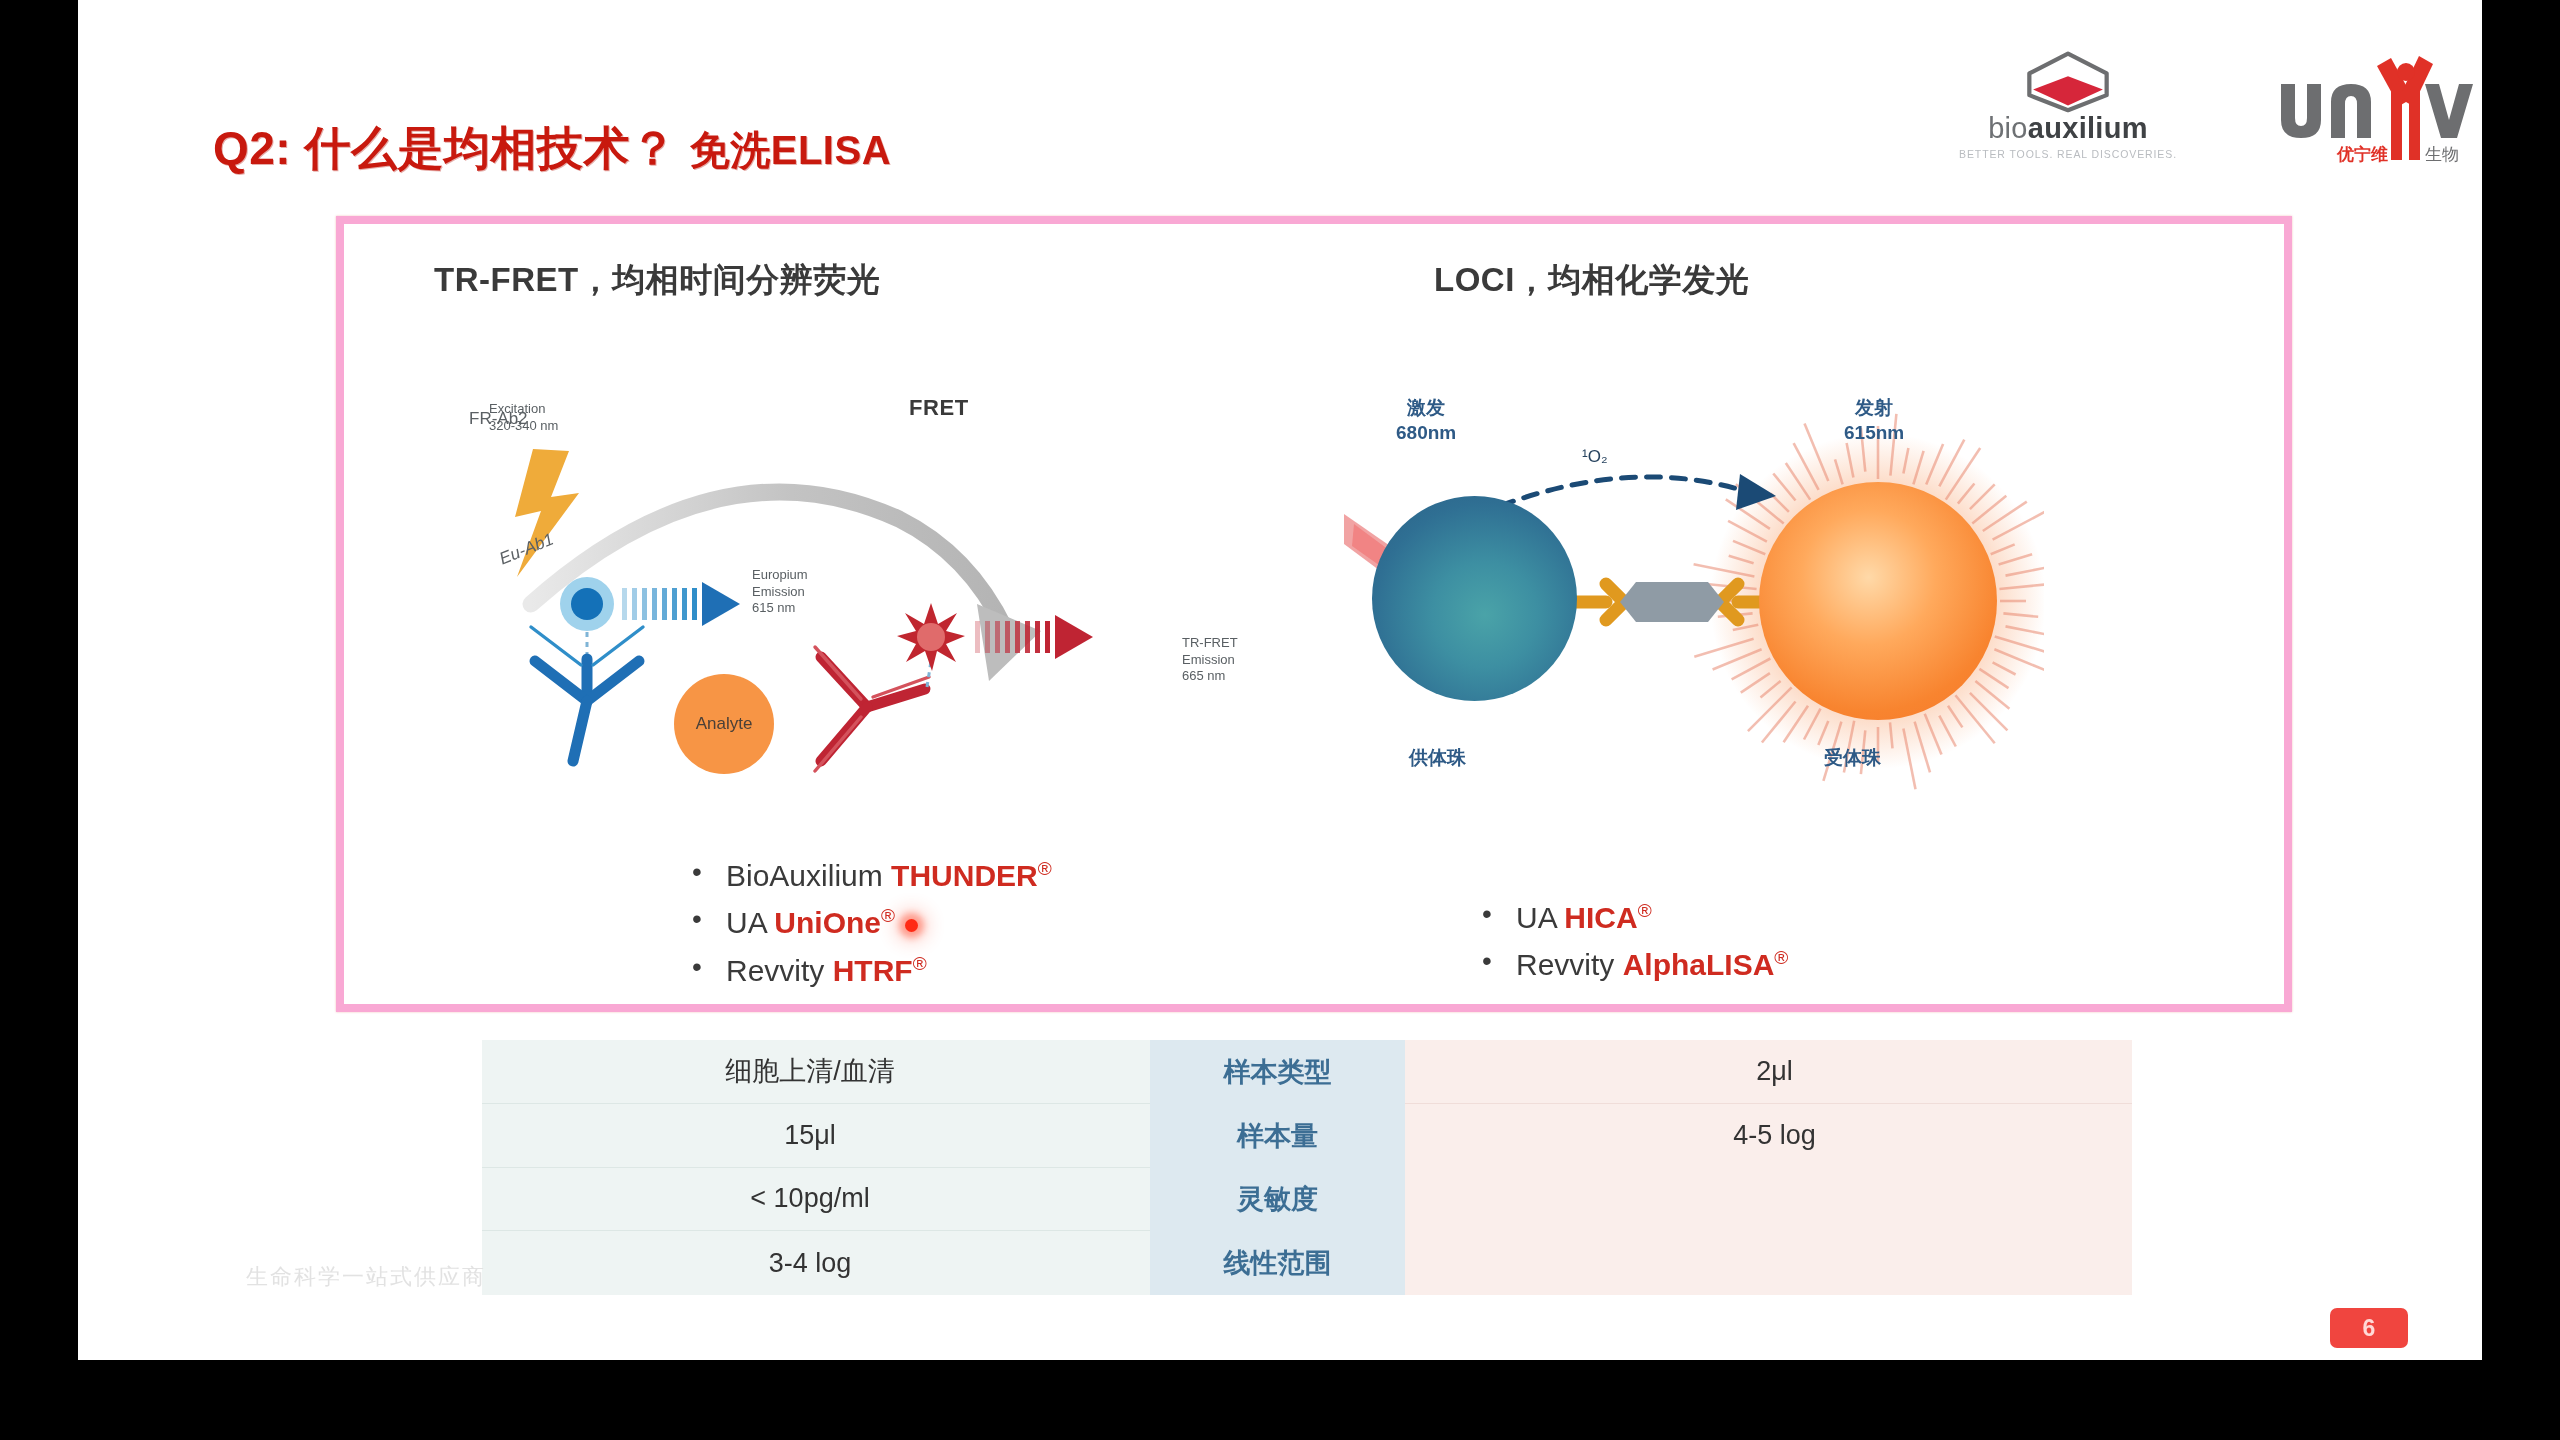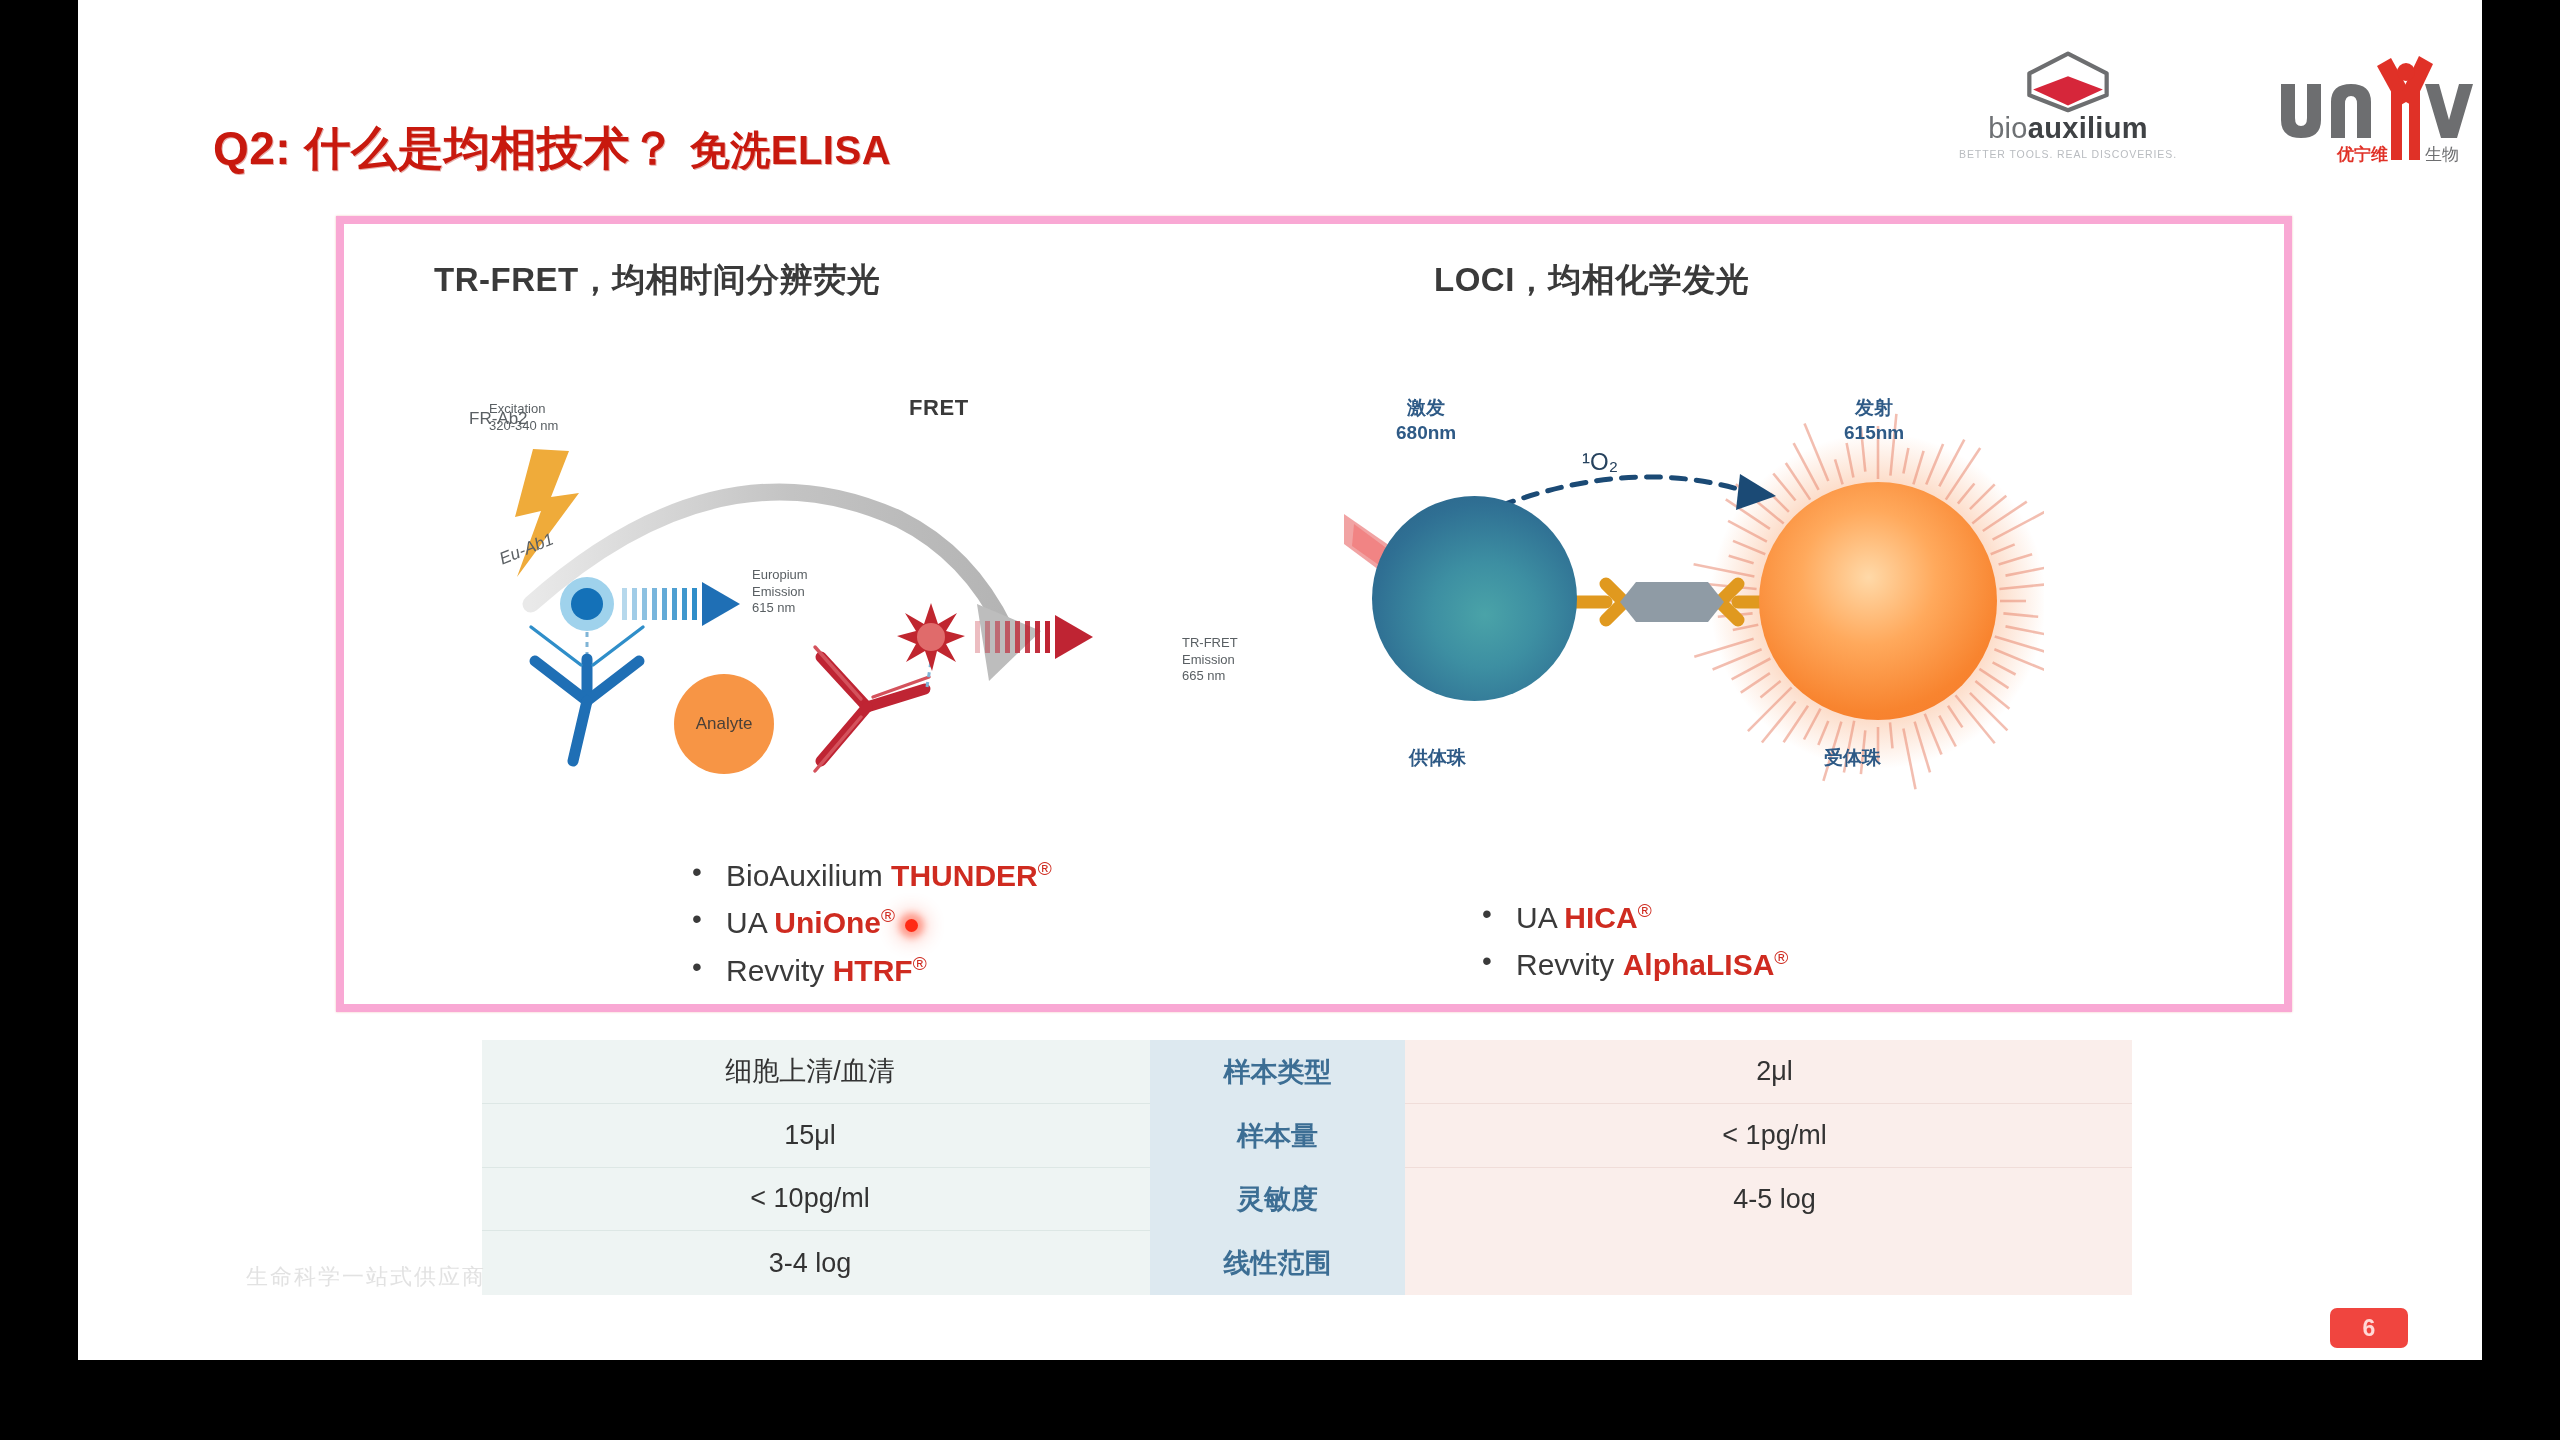--- a/index.html
+++ b/index.html
@@ -54,21 +54,21 @@
   #analyte{
     position:absolute;left:205px;top:285px;width:100px;height:100px;border-radius:50%;
     background:#f79545;color:#4a4038;font-size:17px;display:flex;align-items:center;justify-content:center;
   }
 
   
   #fig-loci{position:absolute;left:1000px;top:150px;width:700px;height:450px;}
   .lbl-cn{position:absolute;color:#2e5a86;font-size:19px;font-weight:bold;line-height:1.3;text-align:center;white-space:pre;}
   #loci-exc{left:52px;top:22px;}
   #loci-emi{left:500px;top:22px;}
-  #loci-o2{left:238px;top:72px;color:#26425e;font-size:24px;font-weight:normal;}
+  #loci-o2{left:238px;top:72px;color:#26425e;font-size:17px;font-weight:normal;}
   #loci-donor{left:65px;top:372px;}
   #loci-acceptor{left:480px;top:372px;}
 
   .bead{position:absolute;border-radius:50%;}
   #bead-donor{left:28px;top:122px;width:205px;height:205px;
     background:radial-gradient(circle at 55% 58%,#4aa3a8 0%,#3d8fa2 32%,#2f6f93 68%,#2a5f85 100%);}
   #bead-acceptor{left:415px;top:108px;width:238px;height:238px;
     background:radial-gradient(circle at 46% 40%,#ffd9a8 0%,#ffa95c 35%,#f8842f 70%,#f4762a 100%);}
 
   
@@ -373,21 +373,20 @@
           <div class="cell">3-4 log</div>
         </div>
       <div id="tbl-mid">
           <div class="cell">样本类型</div>
           <div class="cell">样本量</div>
           <div class="cell">灵敏度</div>
           <div class="cell">线性范围</div>
         </div>
       <div id="tbl-right">
           <div class="cell">2μl</div>
-          <div class="cell">&lt; 1pg/ml</div>
           <div class="cell">4-5 log</div>
         </div>
     </div>
 
     <div id="watermark">生命科学一站式供应商</div>
   </div>
 
   <div id="pagebadge">6</div>
 </div>
 

